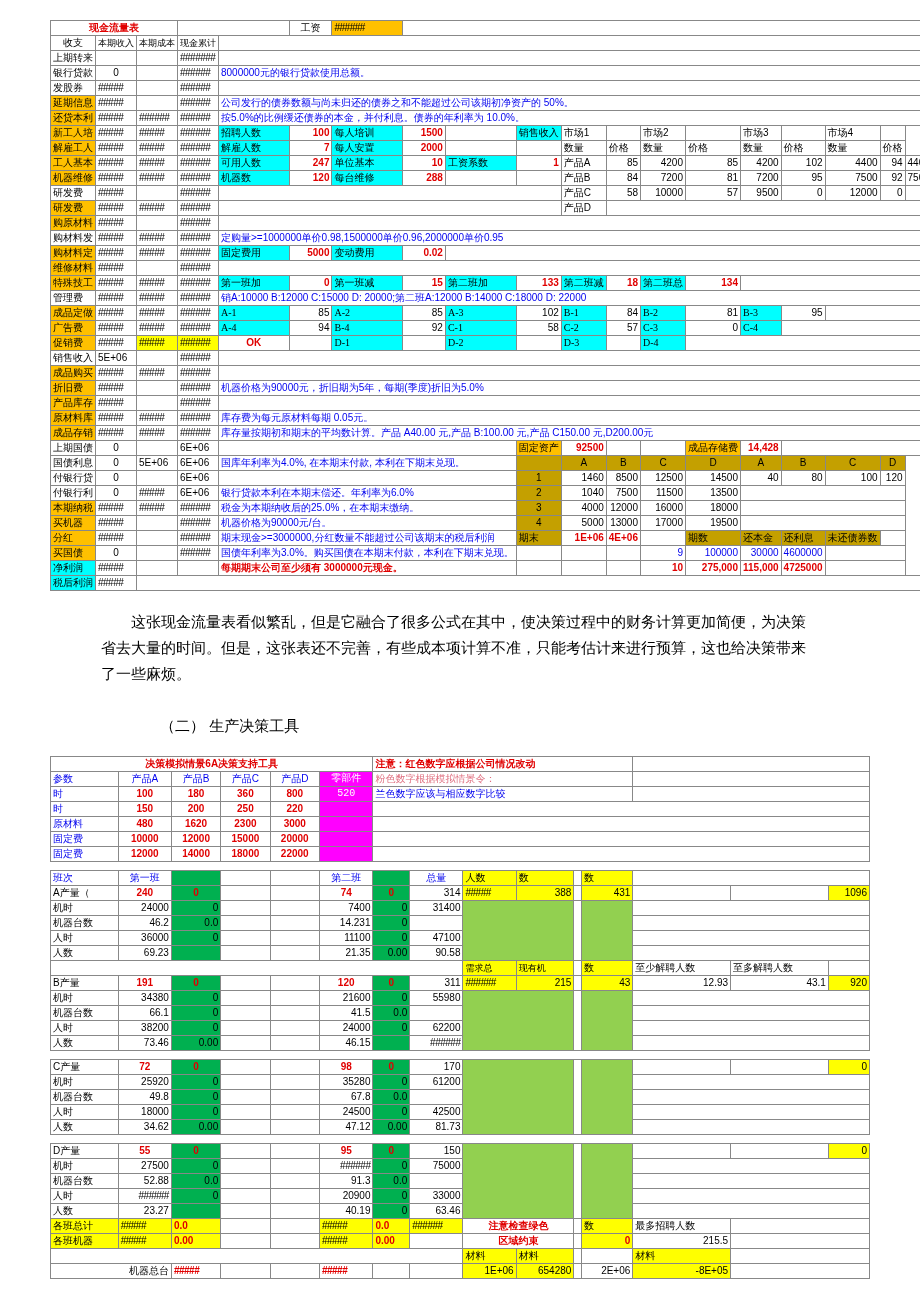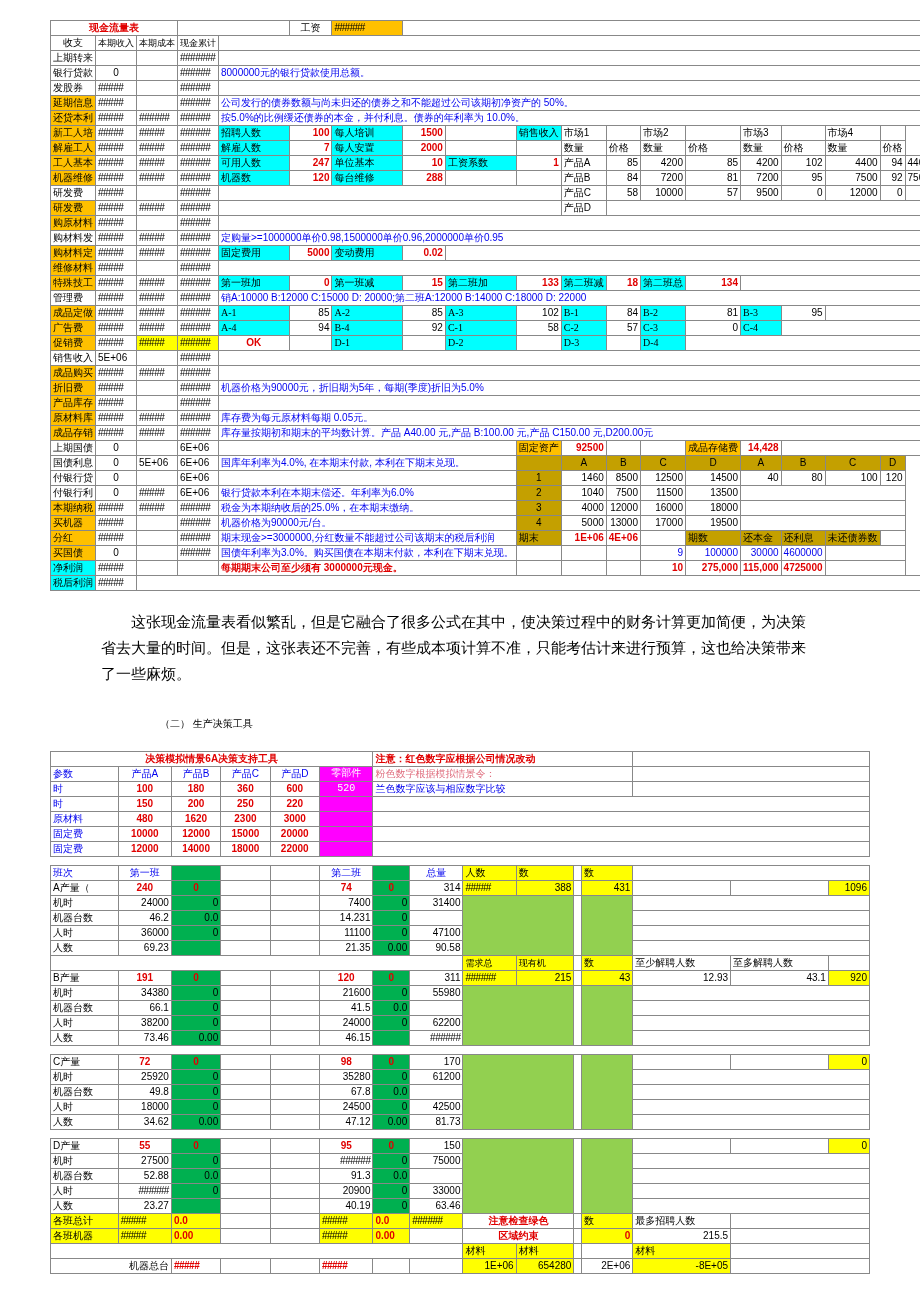--- a/index.html
+++ b/index.html
@@ -10,21 +10,21 @@
   .blue { color:#0000ee; }
   .orange-bg { background:#ffc000; }
   .yellow-bg { background:#ffff00; }
   .cyan-bg { background:#00ffff;font-family:Liberation Serif, serif; }
   .magenta-bg { background:#ff00ff; color:#fff;font-family:Liberation Mono, monospace; }
   .green-bg { background:#00b050; }
   .lime-bg { background:#92d050; }
   .brown-bg { background:#c4a000; }
   .hash { letter-spacing:-0.5px; }
   .paragraph { font-size:15px; line-height:26px; margin:18px 51px 30px; text-indent:2em; }
-  .subtitle { font-size:10px; margin:10px 0 20px 110px; }
+  .subtitle { font-size:15px; margin:10px 0 20px 110px; }
   .small { font-size:9px; }
   .r { text-align:right; }
   .c { text-align:center; }
 </style>
 </head>
 <body>
 
 <table>
 <tbody>
       <tr>
@@ -491,21 +491,21 @@
         <td class="c blue">产品D</td>
         <td class="c blue magenta-bg">零部件</td>
   <td colspan="6" style="color:#e07080">粉色数字根据模拟情景令：</td>
         <td colspan="3"></td>
 </tr>
 <tr>
   <td class="blue">时</td>
   <td class="c red">100</td>
         <td class="c red">180</td>
         <td class="c red">360</td>
-        <td class="c red">600</td>
+        <td class="c red">800</td>
         <td class="c magenta-bg">520</td>
   <td colspan="6" class="blue">兰色数字应该与相应数字比较</td>
         <td colspan="3"></td>
 </tr>
 <tr>
         <td class="blue">时</td>
         <td class="c red">150</td>
         <td class="c red">200</td>
         <td class="c red">250</td>
         <td class="c red">220</td>

